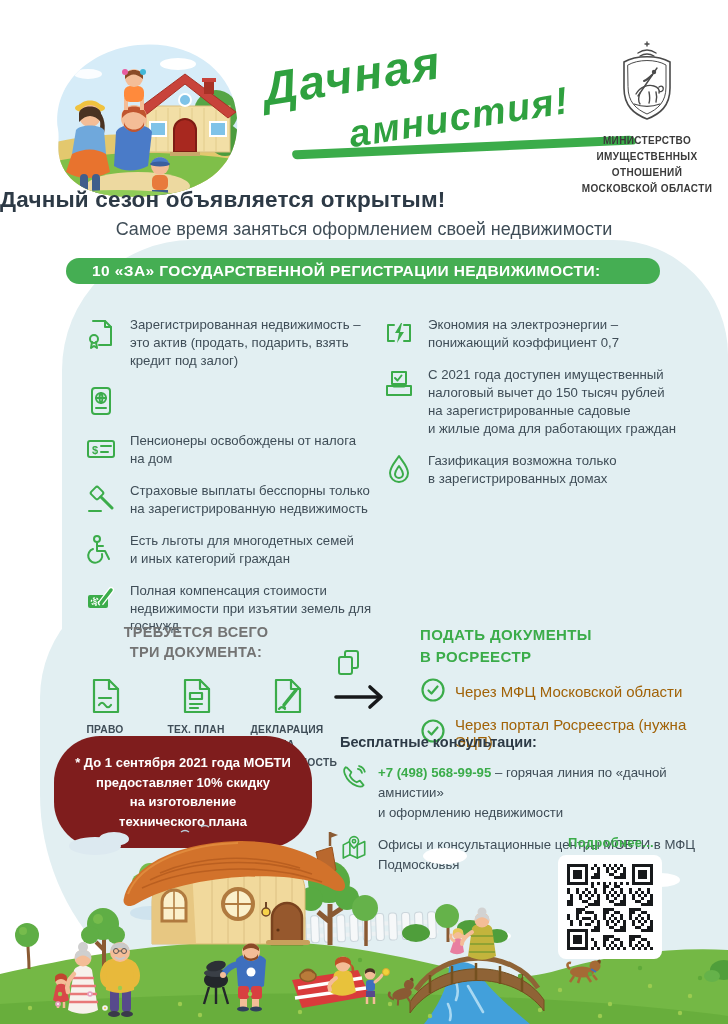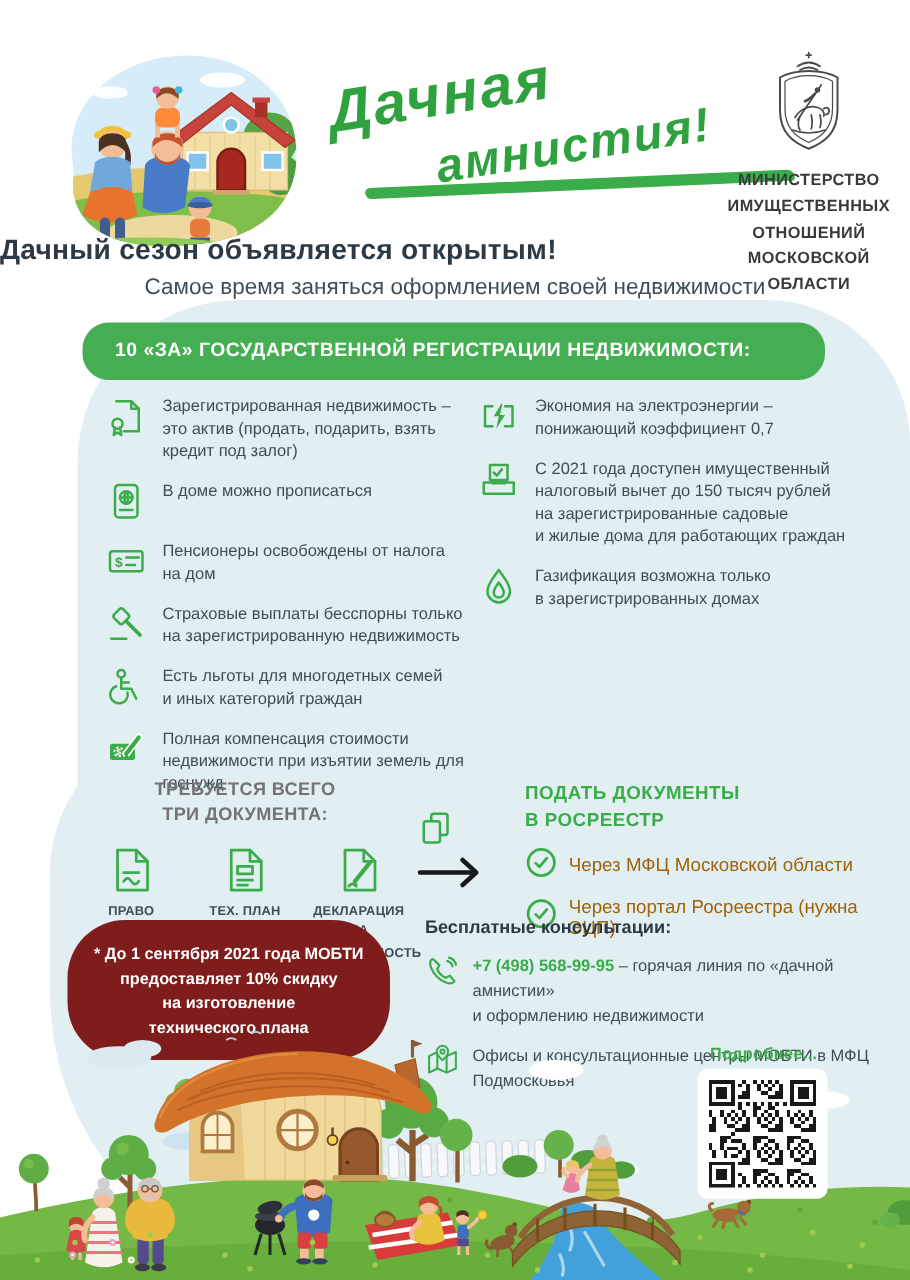--- a/index.html
+++ b/index.html
@@ -15,27 +15,27 @@
 
   
   .family-illo{position:absolute;left:28px;top:34px;width:218px;height:172px;}
   .title-1{position:absolute;left:262px;top:48px;font-size:47px;font-weight:bold;font-style:italic;
            color:#2FA13F;transform:rotate(-9deg);letter-spacing:2px;}
   .title-2{position:absolute;left:348px;top:96px;font-size:38px;font-weight:bold;font-style:italic;
            color:#2FA13F;transform:rotate(-9deg);letter-spacing:1.5px;}
   .title-underline{position:absolute;left:292px;top:143px;width:344px;height:9px;background:#3BAC4A;
            border-radius:6px 10px 4px 8px;transform:rotate(-2.5deg);}
   .ministry{position:absolute;left:576px;top:40px;width:142px;text-align:center;}
-  .ministry-text{font-size:13px;font-weight:bold;color:#3A3A3A;letter-spacing:.35px;line-height:1.6;margin-top:7px;}
+  .ministry-text{font-size:10px;font-weight:bold;color:#3A3A3A;letter-spacing:.35px;line-height:1.6;margin-top:7px;}
 
   .headline{position:absolute;left:0;top:187px;width:728px;text-align:left;font-size:22.5px;
             font-weight:bold;color:#2D3A46;letter-spacing:.2px;}
   .subheadline{position:absolute;left:0;top:219px;width:728px;text-align:center;font-size:18px;color:#3F4D57;}
 
-  .banner{position:absolute;left:66px;top:258px;width:594px;height:46px;background:#45AE53;
+  .banner{position:absolute;left:66px;top:258px;width:594px;height:26px;background:#45AE53;
           border-radius:21px;display:flex;align-items:center;padding-left:26px;box-sizing:border-box;z-index:2;}
   .banner span{color:#fff;font-weight:bold;font-size:15.5px;letter-spacing:.4px;}
 
   
   .col-left{position:absolute;left:84px;top:316px;width:296px;z-index:2;}
   .col-right{position:absolute;left:382px;top:316px;width:312px;z-index:2;}
   .benefit{display:flex;gap:12px;margin-bottom:14px;align-items:flex-start;}
   .benefit .icon{flex:0 0 34px;height:34px;}
   .benefit p{margin:0;font-size:13.2px;line-height:1.36;color:#3F4D57;white-space:pre-line;}
 
@@ -192,21 +192,20 @@
 кредит под залог)</p>
     </div>
     <div class="benefit">
       <span class="icon">
         <svg width="34" height="34" viewBox="0 0 34 34" fill="none" stroke="#3BAC4A" stroke-width="2" stroke-linecap="round" stroke-linejoin="round">
           <rect x="8" y="4" width="18" height="26" rx="3"></rect>
             <circle cx="17" cy="14" r="5"></circle>
           <path d="M12 14 H22 M17 9 C19 11 19 17 17 19 M17 9 C15 11 15 17 17 19"></path>
             <path d="M12 24 H22"></path>
         </svg></span>
-      <p>В доме можно прописаться</p>
     </div>
     <div class="benefit">
       <span class="icon">
         <svg width="34" height="34" viewBox="0 0 34 34" fill="none" stroke="#3BAC4A" stroke-width="2" stroke-linecap="round" stroke-linejoin="round">
           <rect x="4" y="9" width="26" height="16" rx="2"></rect>
           <text x="8" y="21.5" font-size="11" font-weight="bold" fill="#3BAC4A" stroke="none">$</text>
           <path d="M17 14 H27 M17 20 H24"></path>
         </svg></span>
       <p>Пенсионеры освобождены от налога
 на дом</p>

